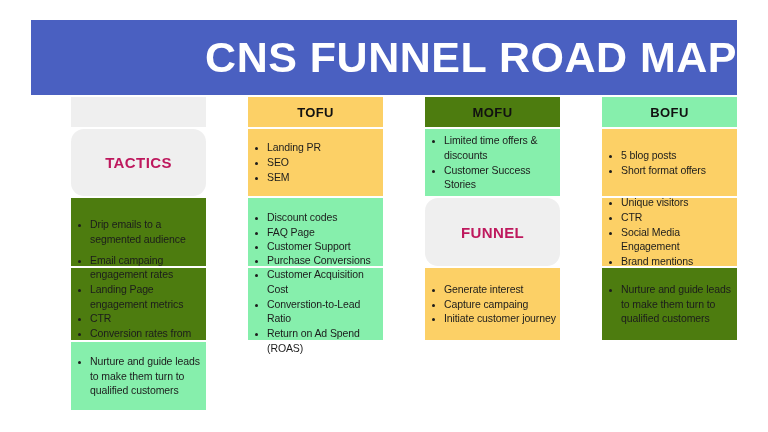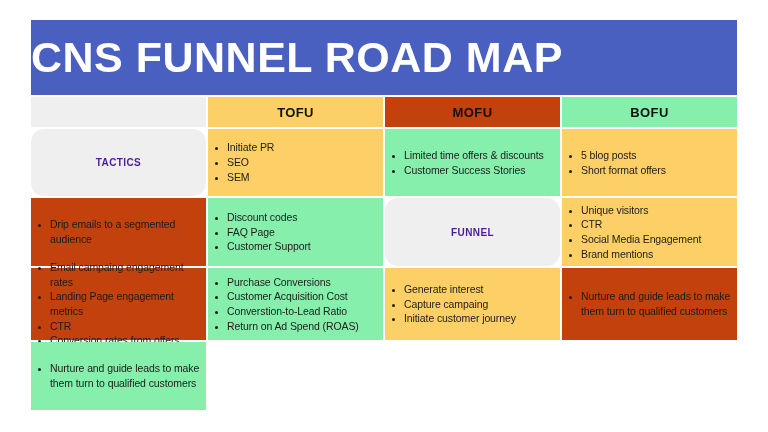--- a/index.html
+++ b/index.html
@@ -6,47 +6,47 @@
   body {
     width:768px; height:432px;
     font-family:"Liberation Sans", sans-serif;
     -webkit-font-smoothing:antialiased;
   }
   .page { position:relative; width:768px; height:432px; background:#ffffff; overflow:hidden; }
 
   .banner {
     position:absolute; left:31px; top:20px; width:706px; height:75px;
     background:#4a60c1;
-    display:flex; align-items:center; justify-content:flex-start;
+    display:flex; align-items:center; justify-content:flex-end;
   }
   .banner h1 {
     margin:0; color:#ffffff;
     font-size:43px; font-weight:bold; letter-spacing:0.5px;
     white-space:nowrap;
   }
 
   .table {
     position:absolute; left:31px; top:97px;
     display:grid;
     grid-template-columns:175px 175px 175px 175px;
     grid-template-rows:30px 67px 68px 72px 68px;
     gap:2px;
   }
-  .cell { display:flex; align-items:center; box-sizing:border-box; }
+  .cell { display:flex; align-items:center; box-sizing:border-box;margin-left:40px; }
   .corner { background:#efefef; }
   .rowlabel {
     background:#efefef; justify-content:center;
-    font-weight:bold; font-size:10px; letter-spacing:0.4px; color:#4c1d95;border-radius:13px;
+    font-weight:bold; font-size:15px; letter-spacing:0.4px; color:#be185d;border-radius:13px;
   }
   .head {
     justify-content:center;
     font-weight:bold; font-size:13px; letter-spacing:0.4px; color:#111111;
   }
   .tofu { background:#fcd066; }
-  .mofu { background:#c2410c; }
+  .mofu { background:#4d7c0f; }
   .bofu { background:#86efac; }
 
   .body ul {
     margin:0; padding:0 4px 0 19px;
     font-size:10.5px; line-height:1.4; color:#1c1c1c;
     letter-spacing:-0.1px;
   }
   .body li { margin:0; }
   .body li::marker { font-size:9px; }
 </style>
@@ -62,21 +62,21 @@
   <div class="table">
 
     <div class="cell corner"></div>
     <div class="cell head tofu">TOFU</div>
     <div class="cell head mofu">MOFU</div>
     <div class="cell head bofu">BOFU</div>
 
     <div class="cell rowlabel">TACTICS</div>
     <div class="cell body tofu">
       <ul>
-          <li>Initiate PR</li>
+          <li>Landing PR</li>
           <li>SEO</li>
           <li>SEM</li>
         </ul>
     </div>
     <div class="cell body bofu">
       <ul>
           <li>Limited time offers &amp; discounts</li>
           <li>Customer Success Stories</li>
         </ul>
     </div>

